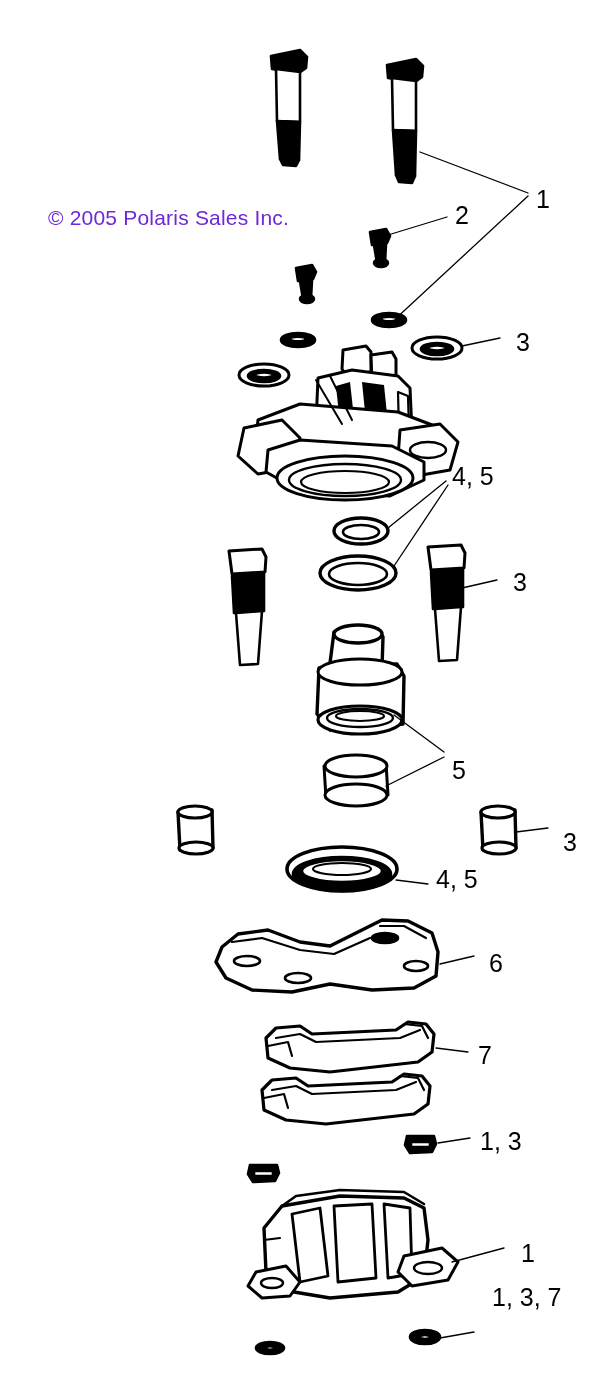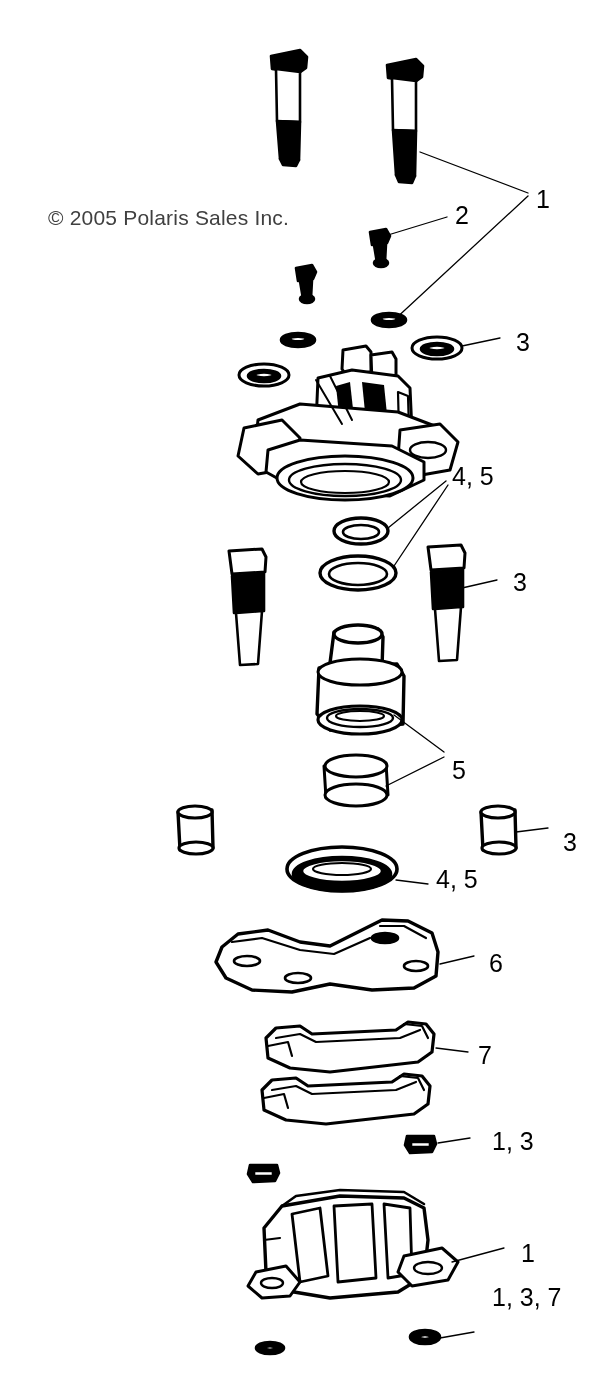--- a/index.html
+++ b/index.html
@@ -1,20 +1,20 @@
 <!DOCTYPE html>
 <html><head>
 <meta charset="utf-8">
 <style>
   html,body{margin:0;padding:0;background:#ffffff;}
   body{width:608px;height:1399px;position:relative;overflow:hidden;
        font-family:"Liberation Sans",sans-serif;color:#000;}
   #diagram{position:absolute;left:0;top:0;width:608px;height:1399px;}
   .copyright{position:absolute;left:48px;top:206px;font-size:21px;
-             letter-spacing:.2px;white-space:nowrap;color:#404040;}
+             letter-spacing:.2px;white-space:nowrap;color:#6d28d9;}
   .callout{position:absolute;font-size:25px;font-weight:400;
            white-space:nowrap;color:#000;line-height:1;}
   svg{display:block;}
 </style>
 </head>
 <body>
 
 <svg id="diagram" viewBox="0 0 608 1399" xmlns="http://www.w3.org/2000/svg">
   <rect x="0" y="0" width="608" height="1399" fill="#ffffff"></rect>
 
@@ -235,15 +235,15 @@
 <div class="callout" style="left: 536px; top: 187px;">1</div>
 <div class="callout" style="left: 455px; top: 203px;">2</div>
 <div class="callout" style="left: 516px; top: 330px;">3</div>
 <div class="callout" style="left: 452px; top: 464px;">4, 5</div>
 <div class="callout" style="left: 513px; top: 570px;">3</div>
 <div class="callout" style="left: 452px; top: 758px;">5</div>
 <div class="callout" style="left: 563px; top: 830px;">3</div>
 <div class="callout" style="left: 436px; top: 867px;">4, 5</div>
 <div class="callout" style="left: 489px; top: 951px;">6</div>
 <div class="callout" style="left: 478px; top: 1043px;">7</div>
-<div class="callout" style="left: 492px; top: 1129px;">1, 3</div>
+<div class="callout" style="left: 480px; top: 1129px;">1, 3</div>
 <div class="callout" style="left: 521px; top: 1241px;">1</div>
 <div class="callout" style="left: 492px; top: 1285px;">1, 3, 7</div>
 
 </body></html>

